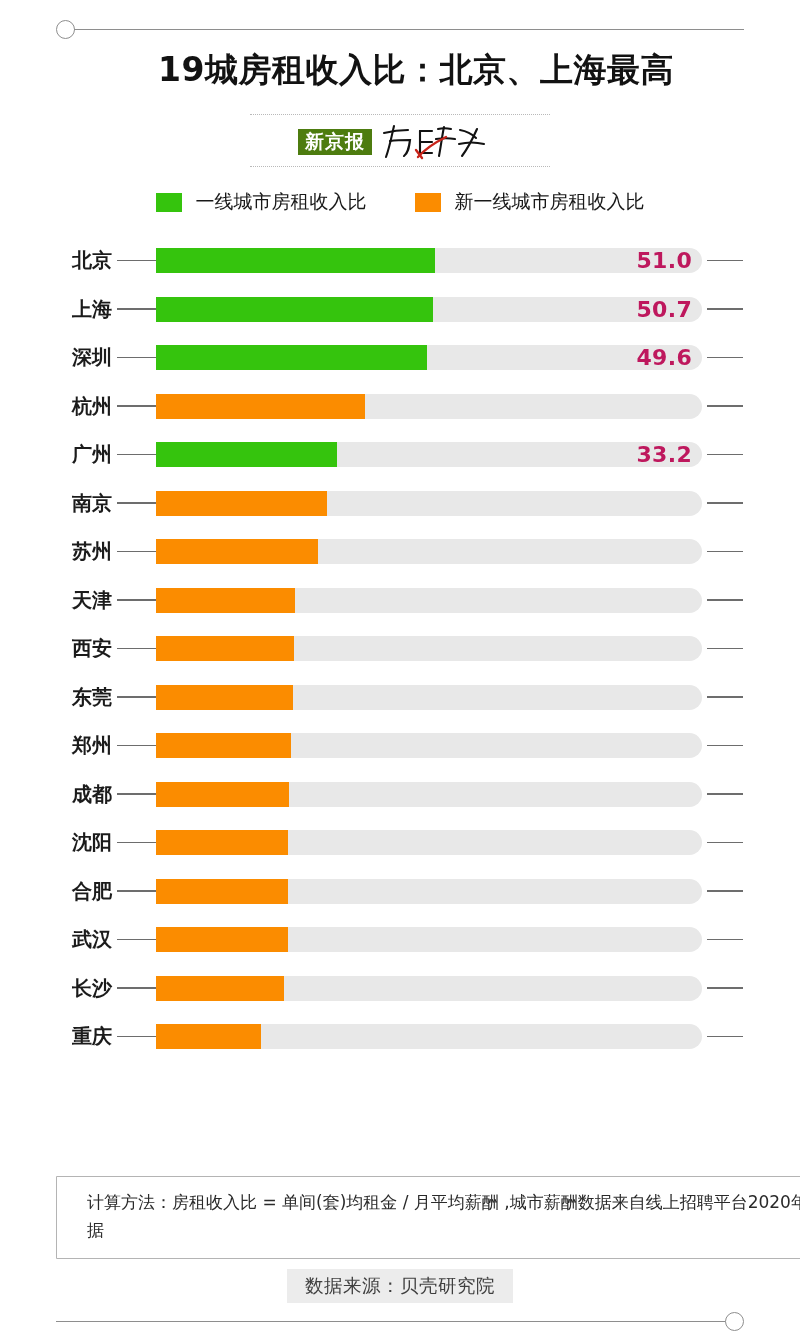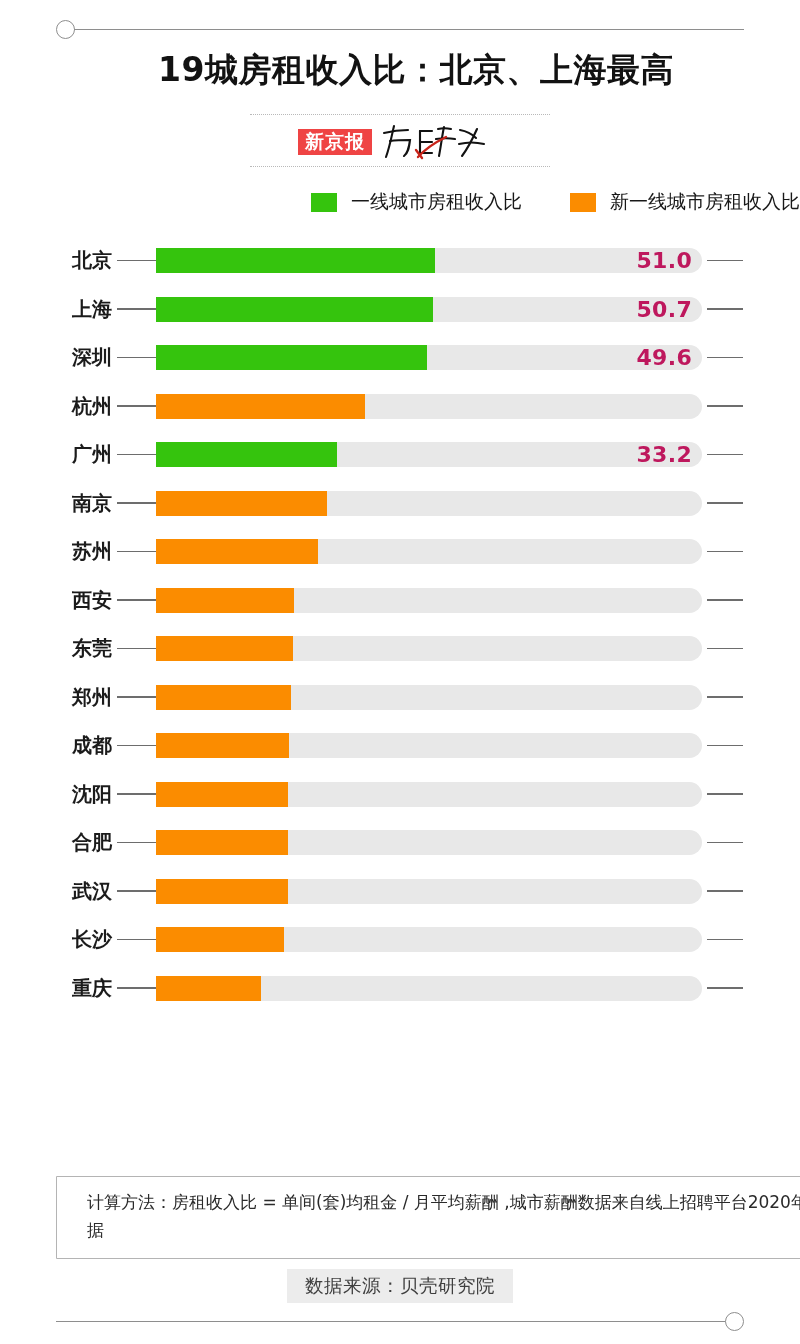--- a/index.html
+++ b/index.html
@@ -76,21 +76,21 @@
   .brand-dots.d2 { top: 54px; }
   .brand-inner {
     position: absolute;
     top: 12px;
     left: 48px;
     display: flex;
     align-items: center;
     gap: 8px;
   }
   .brand-box {
-    background: #ef4444;
+    background: #4d7c0f;
     color: #ffffff;
     font-size: 19px;
     font-weight: bold;
     padding: 2px 7px 3px 7px;
     line-height: 1.15;
     letter-spacing: 1px;
   }
   .brand-script {
     position: relative;
     width: 108px;
@@ -98,21 +98,21 @@
   }
   .brand-script svg { display: block; }
 
   
   .legend {
     position: absolute;
     top: 189px;
     left: 0;
     width: 800px;
     display: flex;
-    justify-content: flex-end;
+    justify-content: center;
     align-items: center;
     gap: 48px;
   }
   .legend-item {
     display: flex;
     align-items: center;
     gap: 14px;
   }
   .legend-swatch {
     width: 26px;
@@ -328,20 +328,28 @@
     </div>
     <div class="row">
       <div class="row-city">苏州</div>
       <div class="row-leader"></div>
       <div class="row-track" style="background: rgb(232, 232, 232);">
         <div class="row-bar" style="width: 161.6px; background: rgb(251, 140, 0);"></div>
       </div>
       <div class="row-tick"></div>
     </div>
     <div class="row">
+      <div class="row-city">天津</div>
+      <div class="row-leader"></div>
+      <div class="row-track" style="background: rgb(232, 232, 232);">
+        <div class="row-bar" style="width: 139.2px; background: rgb(251, 140, 0);"></div>
+      </div>
+      <div class="row-tick"></div>
+    </div>
+    <div class="row">
       <div class="row-city">西安</div>
       <div class="row-leader"></div>
       <div class="row-track" style="background: rgb(232, 232, 232);">
         <div class="row-bar" style="width: 137.6px; background: rgb(251, 140, 0);"></div>
       </div>
       <div class="row-tick"></div>
     </div>
     <div class="row">
       <div class="row-city">东莞</div>
       <div class="row-leader"></div>

